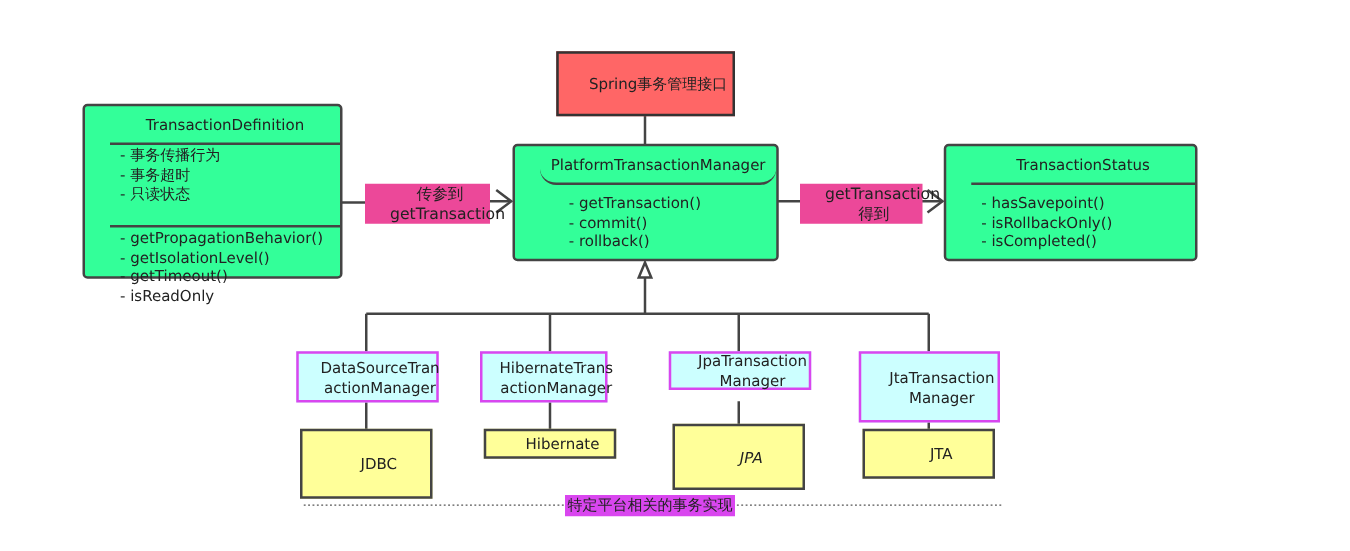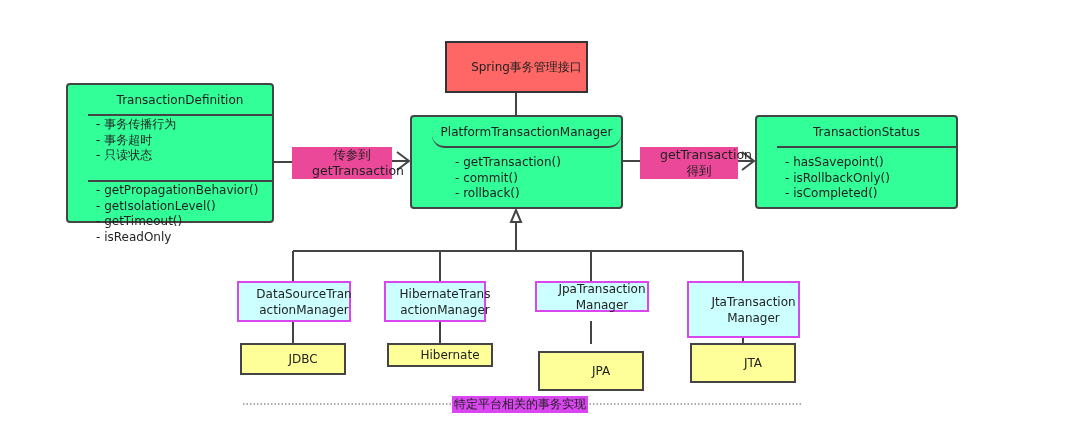--- a/index.html
+++ b/index.html
@@ -113,26 +113,26 @@
       <div>Manager</div>
     </div>
 </div>
 <div class="abs impl" style="left:687px; top:281px; width:113px; height:57px;">
   <div>
       <div>JtaTransaction</div>
       <div>Manager</div>
     </div>
 </div>
 
-<div class="abs plat" style="left:240px; top:343px; width:106px; height:32px;">
+<div class="abs plat" style="left:240px; top:343px; width:106px; height:56px;">
   <span>JDBC</span>
 </div>
 <div class="abs plat" style="left:387px; top:343px; width:106px; height:24px;">
   <span>Hibernate</span>
 </div>
-<div class="abs plat" style="left:538px; top:351px; width:106px; height:40px;">
+<div class="abs plat" style="left:538px; top:339px; width:106px; height:53px;font-style:italic;">
   <span>JPA</span>
 </div>
 <div class="abs plat" style="left:690px; top:343px; width:106px; height:40px;">
   <span>JTA</span>
 </div>
 
 <div class="abs footer" style="left:452px; top:396px;">特定平台相关的事务实现</div>
 
 </body></html>

